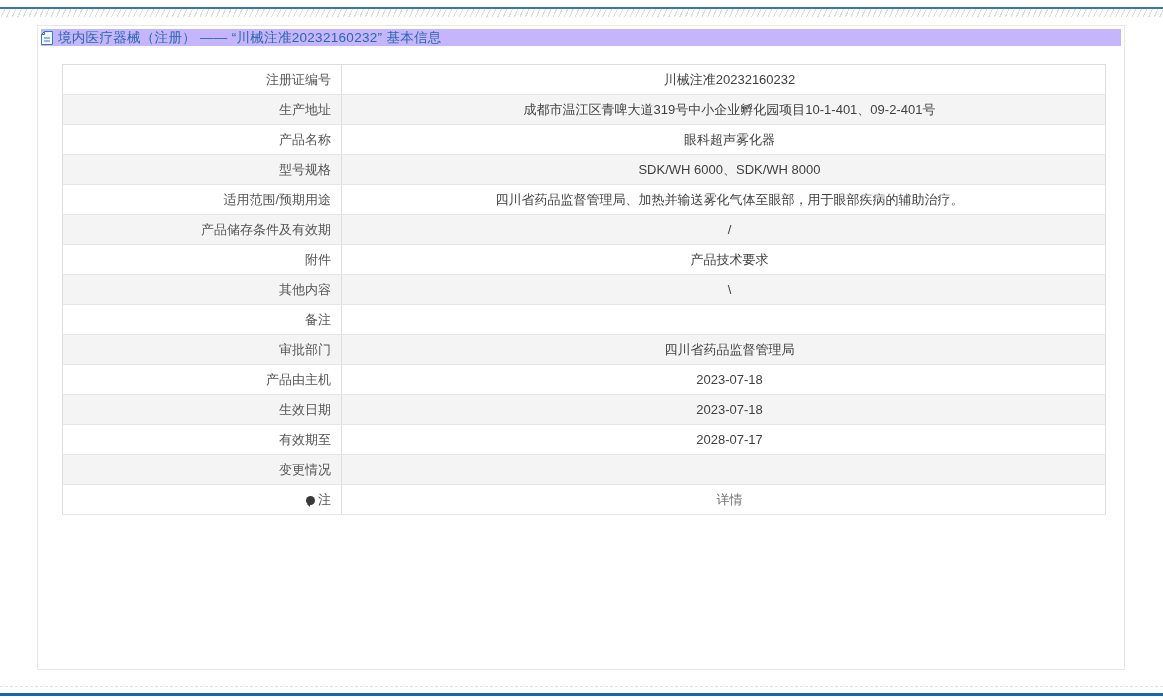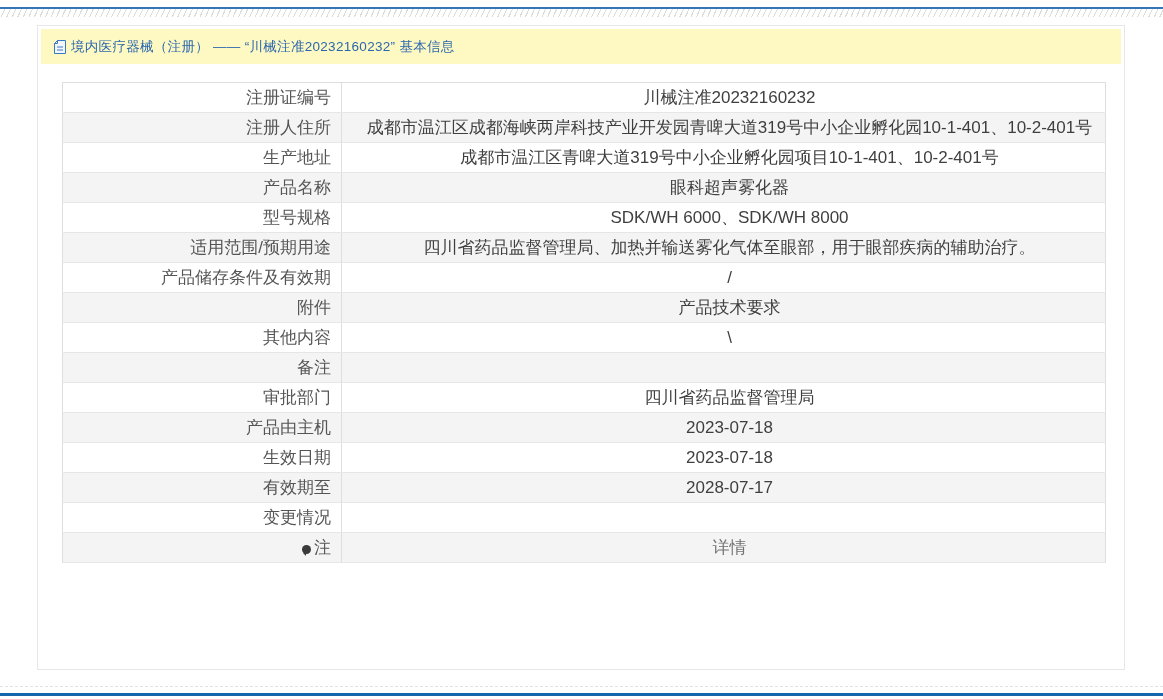--- a/index.html
+++ b/index.html
@@ -32,44 +32,43 @@
     left: 37px;
     top: 25px;
     width: 1088px;
     height: 645px;
     background: #ffffff;
     border: 1px solid #e7e7e7;
     padding: 3px 3px 0 3px;
   }
 
   .title-bar {
-    height: 35px;
-    background: #fef9c3;
+    height: 17px;
+    background: #c4b5fd;
     display: flex;
     align-items: center;
-    padding-left: 13px;
   }
   .doc-icon { display: inline-flex; margin-right: 5px; }
   .page-title {
     font-size: 13.5px;
     color: #2a67ae;
     letter-spacing: 0.3px;
   }
 
   
   .table-wrap { padding: 18px 15px 12px 21px; }
   table.info-table {
     width: 100%;
     border-collapse: collapse;
     border: 1px solid #dedede;
     table-layout: fixed;
   }
   table.info-table td {
     height: 30px;
-    font-size: 17px;
+    font-size: 13px;
     border-bottom: 1px solid #e6e6e6;
     vertical-align: middle;
     white-space: nowrap;
     overflow: hidden;
   }
   table.info-table tr:nth-child(even) { background: #f4f4f4; }
   td.label-cell {
     width: 279px;
     text-align: right;
     padding-right: 10px;
@@ -139,26 +138,22 @@
   </div>
 
   <div class="table-wrap">
     <table class="info-table">
       <tbody>
           <tr>
             <td class="label-cell">注册证编号</td>
             <td class="value-cell">川械注准20232160232</td>
           </tr>
           <tr>
-            <td class="label-cell">注册人住所</td>
-            <td class="value-cell">成都市温江区成都海峡两岸科技产业开发园青啤大道319号中小企业孵化园10-1-401、10-2-401号</td>
-          </tr>
-          <tr>
             <td class="label-cell">生产地址</td>
-            <td class="value-cell">成都市温江区青啤大道319号中小企业孵化园项目10-1-401、10-2-401号</td>
+            <td class="value-cell">成都市温江区青啤大道319号中小企业孵化园项目10-1-401、09-2-401号</td>
           </tr>
           <tr>
             <td class="label-cell">产品名称</td>
             <td class="value-cell">眼科超声雾化器</td>
           </tr>
           <tr>
             <td class="label-cell">型号规格</td>
             <td class="value-cell">SDK/WH 6000、SDK/WH 8000</td>
           </tr>
           <tr>

